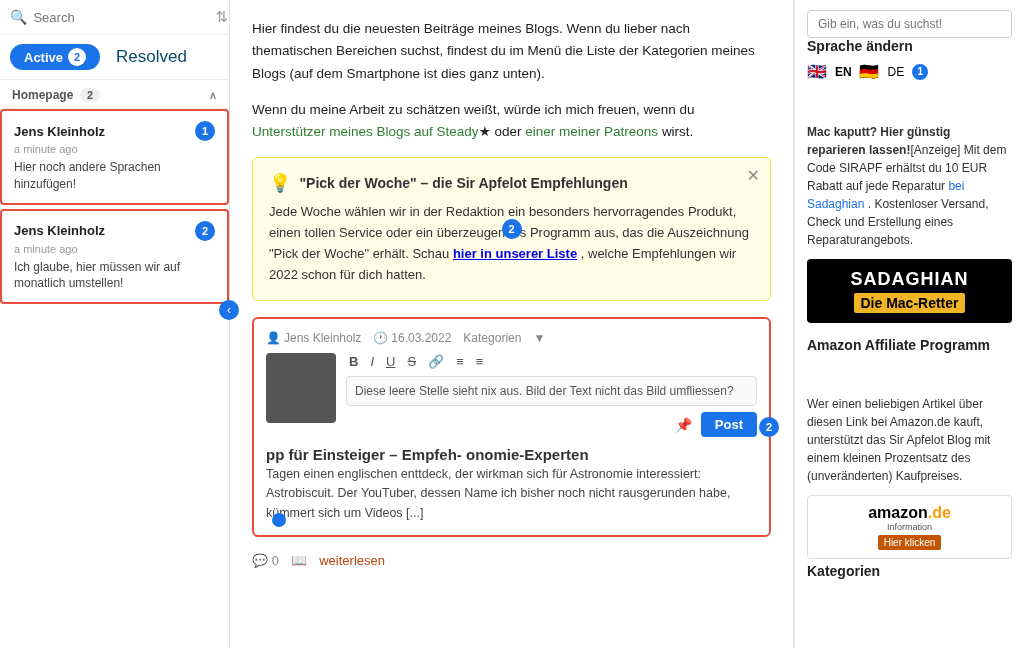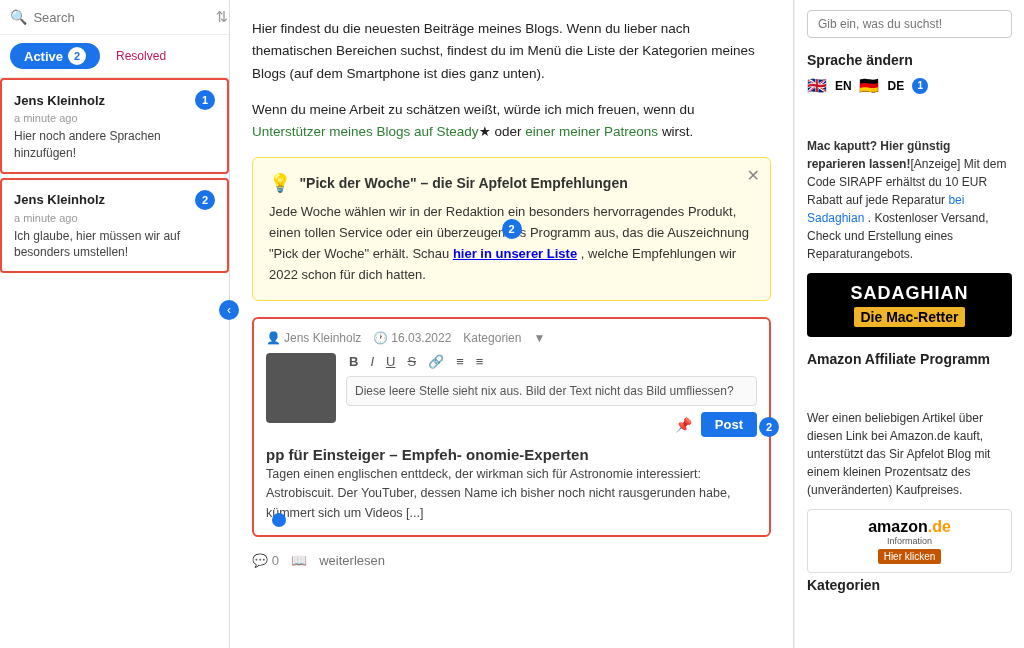--- a/index.html
+++ b/index.html
@@ -60,22 +60,22 @@
       height: 18px;
       font-size: 11px;
       font-weight: 700;
       display: flex;
       align-items: center;
       justify-content: center;
     }
     .tab-inactive {
       background: none;
       border: none;
-      font-size: 12px;
-      color: #be185d;
+      font-size: 17px;
+      color: #0c4a6e;
       cursor: pointer;
       padding: 4px 8px;
     }
 
     .section-header {
       display: flex;
       align-items: center;
       justify-content: space-between;
       padding: 8px 12px 6px;
       font-size: 12px;
@@ -187,39 +187,38 @@
     .dot-indicator {
       width: 14px; height: 14px;
       background: #1a73e8;
       border-radius: 50%;
       position: absolute;
       bottom: 8px;
       left: 18px;
     }
 
     .weiterlesen-row { display: flex; align-items: center; gap: 12px; font-size: 13px; color: #888; margin-top: 4px; }
-    .weiterlesen-link { color: #737373; text-decoration: none; font-size: 13px; }
+    .weiterlesen-link { color: #c2410c; text-decoration: none; font-size: 13px; }
 
     
     #right-sidebar {
       width: 230px;
       min-width: 230px;
       background: #fff;
       padding: 10px 12px;
       overflow-y: auto;
       border-left: 1px solid #eee;
     }
 
     .right-search {
       border: 1px solid #ccc;
       border-radius: 4px;
       padding: 6px 10px;
       font-size: 12px;
       color: #737373;
-      margin-bottom: 14px;
       width: 100%;
     }
 
     .right-section-title { font-size: 14px; font-weight: 700; color: #222; margin-bottom: 8px; }
 
     .lang-row { display: flex; align-items: center; gap: 8px; margin-bottom: 14px; }
     .lang-flag { font-size: 16px; }
     .lang-badge {
       background: #1a73e8;
       color: #fff;
@@ -270,39 +269,46 @@
     <input type="text" placeholder="Search" style="">
     <span style="color:#999;font-size:15px;">⇅</span>
   </div>
   <div class="sidebar-tabs">
     <button class="tab-active">
       <span>Active</span>
       <span class="tab-badge">2</span>
     </button>
     <button class="tab-inactive">Resolved</button>
   </div>
+  <div class="section-header">
+    <span>
+      <span>Homepage</span>
+      &nbsp;<span class="section-count">2</span>
+    </span>
+    <span class="chevron">∧</span>
+  </div>
 
   <div class="comment-card selected" style="position:relative;">
     <div class="comment-card-header">
       <span class="comment-author">Jens Kleinholz</span>
       <span class="comment-badge">1</span>
     </div>
     <div class="comment-time">a minute ago</div>
     <div class="comment-text">Hier noch andere Sprachen hinzufügen!</div>
 
     <span style="position:absolute;right:-22px;top:50%;transform:translateY(-50%);color:#e74c3c;font-size:22px;pointer-events:none;">←</span>
   </div>
 
   <div class="comment-card selected" style="position:relative;margin-top:4px;">
     <div class="comment-card-header">
       <span class="comment-author">Jens Kleinholz</span>
       <span class="comment-badge">2</span>
     </div>
     <div class="comment-time">a minute ago</div>
-    <div class="comment-text">Ich glaube, hier müssen wir auf besonders umstellen!</div>
+    <div class="comment-text">Ich glaube, hier müssen wir auf monatlich umstellen!</div>
     <span style="position:absolute;right:-22px;top:50%;transform:translateY(-50%);color:#e74c3c;font-size:22px;pointer-events:none;">←</span>
   </div>
 
   <div style="position:absolute;right:-10px;top:300px;background:#1a73e8;color:#fff;border-radius:50%;width:20px;height:20px;display:flex;align-items:center;justify-content:center;font-size:12px;cursor:pointer;z-index:20;">‹</div>
 </div>
 
 <div id="main-content">
   <p class="main-text">Hier findest du die neuesten Beiträge meines Blogs. Wenn du lieber nach thematischen Bereichen suchst, findest du im Menü die Liste der Kategorien meines Blogs (auf dem Smartphone ist dies ganz unten).</p>
   <p class="main-text">
     <span>Wenn du meine Arbeit zu schätzen weißt, würde ich mich freuen, wenn du</span>
@@ -369,21 +375,21 @@
 </div>
 
 <div id="right-sidebar">
   <input type="text" class="right-search" placeholder="Gib ein, was du suchst!" style="">
 
   <div class="right-section-title">Sprache ändern</div>
   <div class="lang-row">
     <span class="lang-flag">🇬🇧</span>
     <span style="font-size:12px;font-weight:600;cursor:pointer;">EN</span>
     <span class="lang-flag">🇩🇪</span>
-    <span style="font-size:12px;font-weight:700;cursor:pointer;">DE</span>
+    <span style="font-size:12px;font-weight:400;cursor:pointer;">DE</span>
     <span class="lang-badge">1</span>
   </div>
 
   <div class="right-ad-text">
     <strong>Mac kaputt? Hier günstig reparieren lassen!</strong><span>[Anzeige]</span>
     <span>Mit dem Code SIRAPF erhältst du 10 EUR Rabatt auf jede Reparatur</span>
     <a href="#">bei Sadaghian</a>
     <span>. Kostenloser Versand, Check und Erstellung eines Reparaturangebots.</span>
   </div>
 

